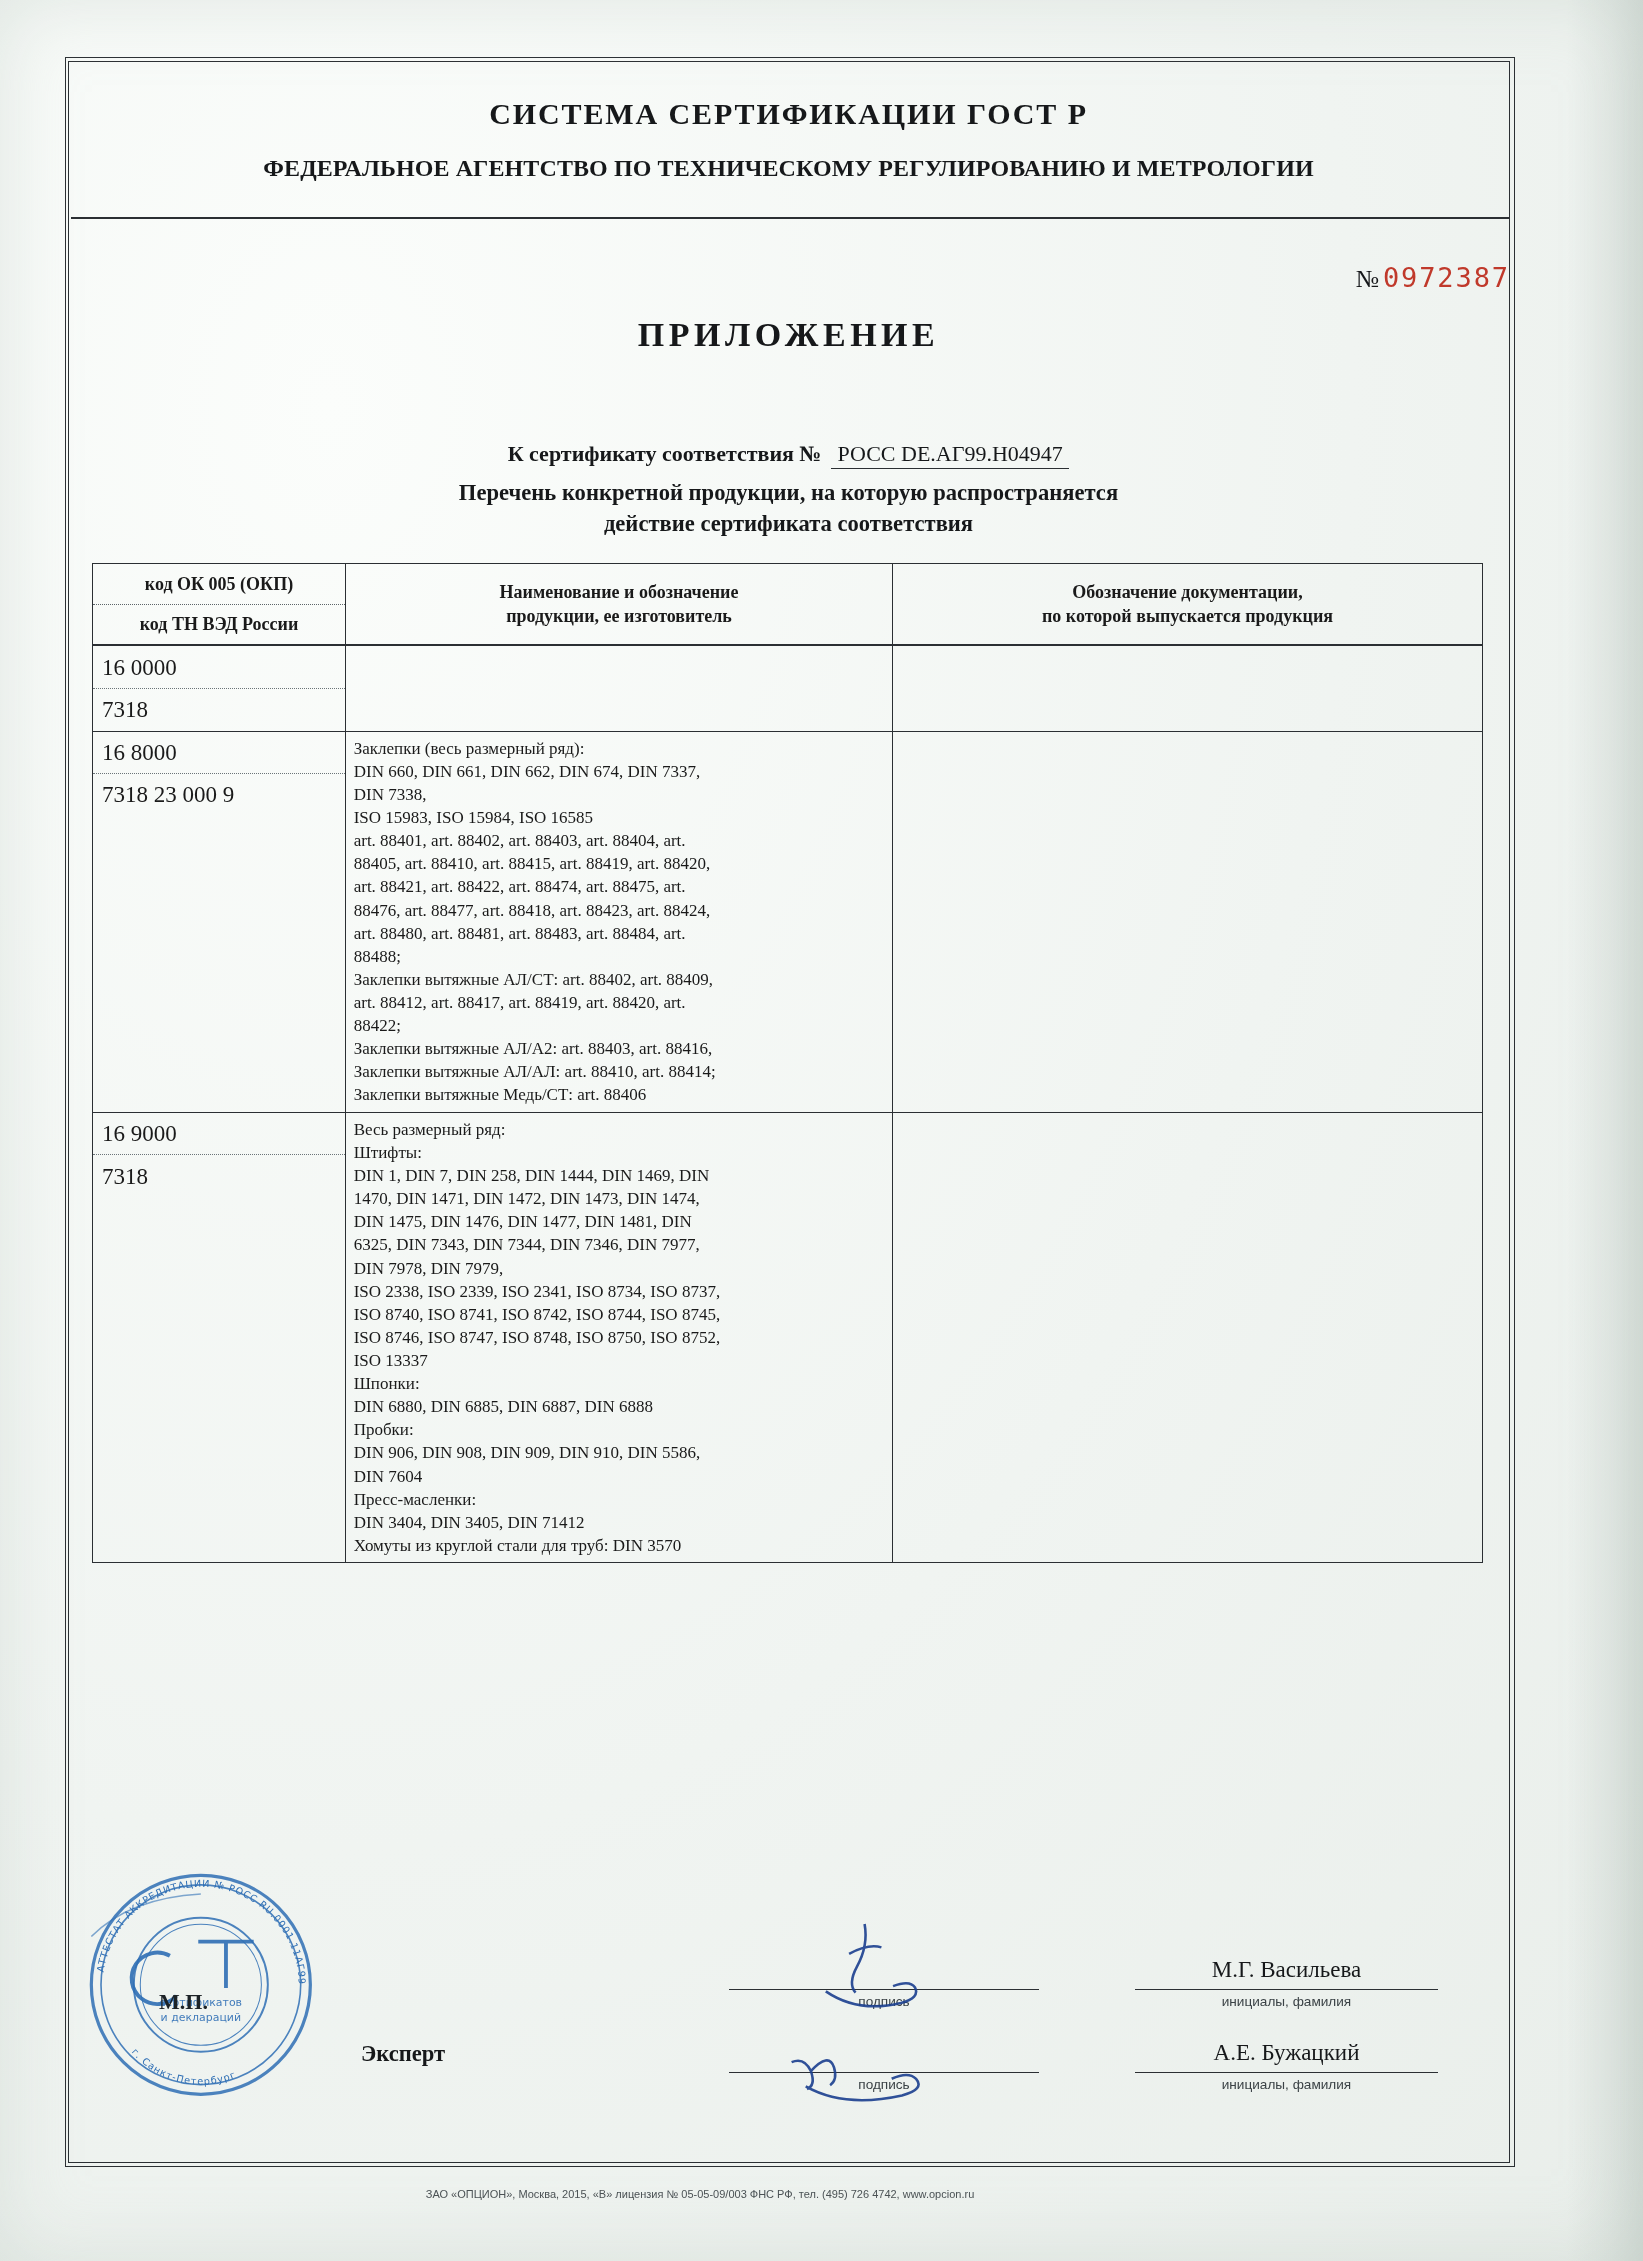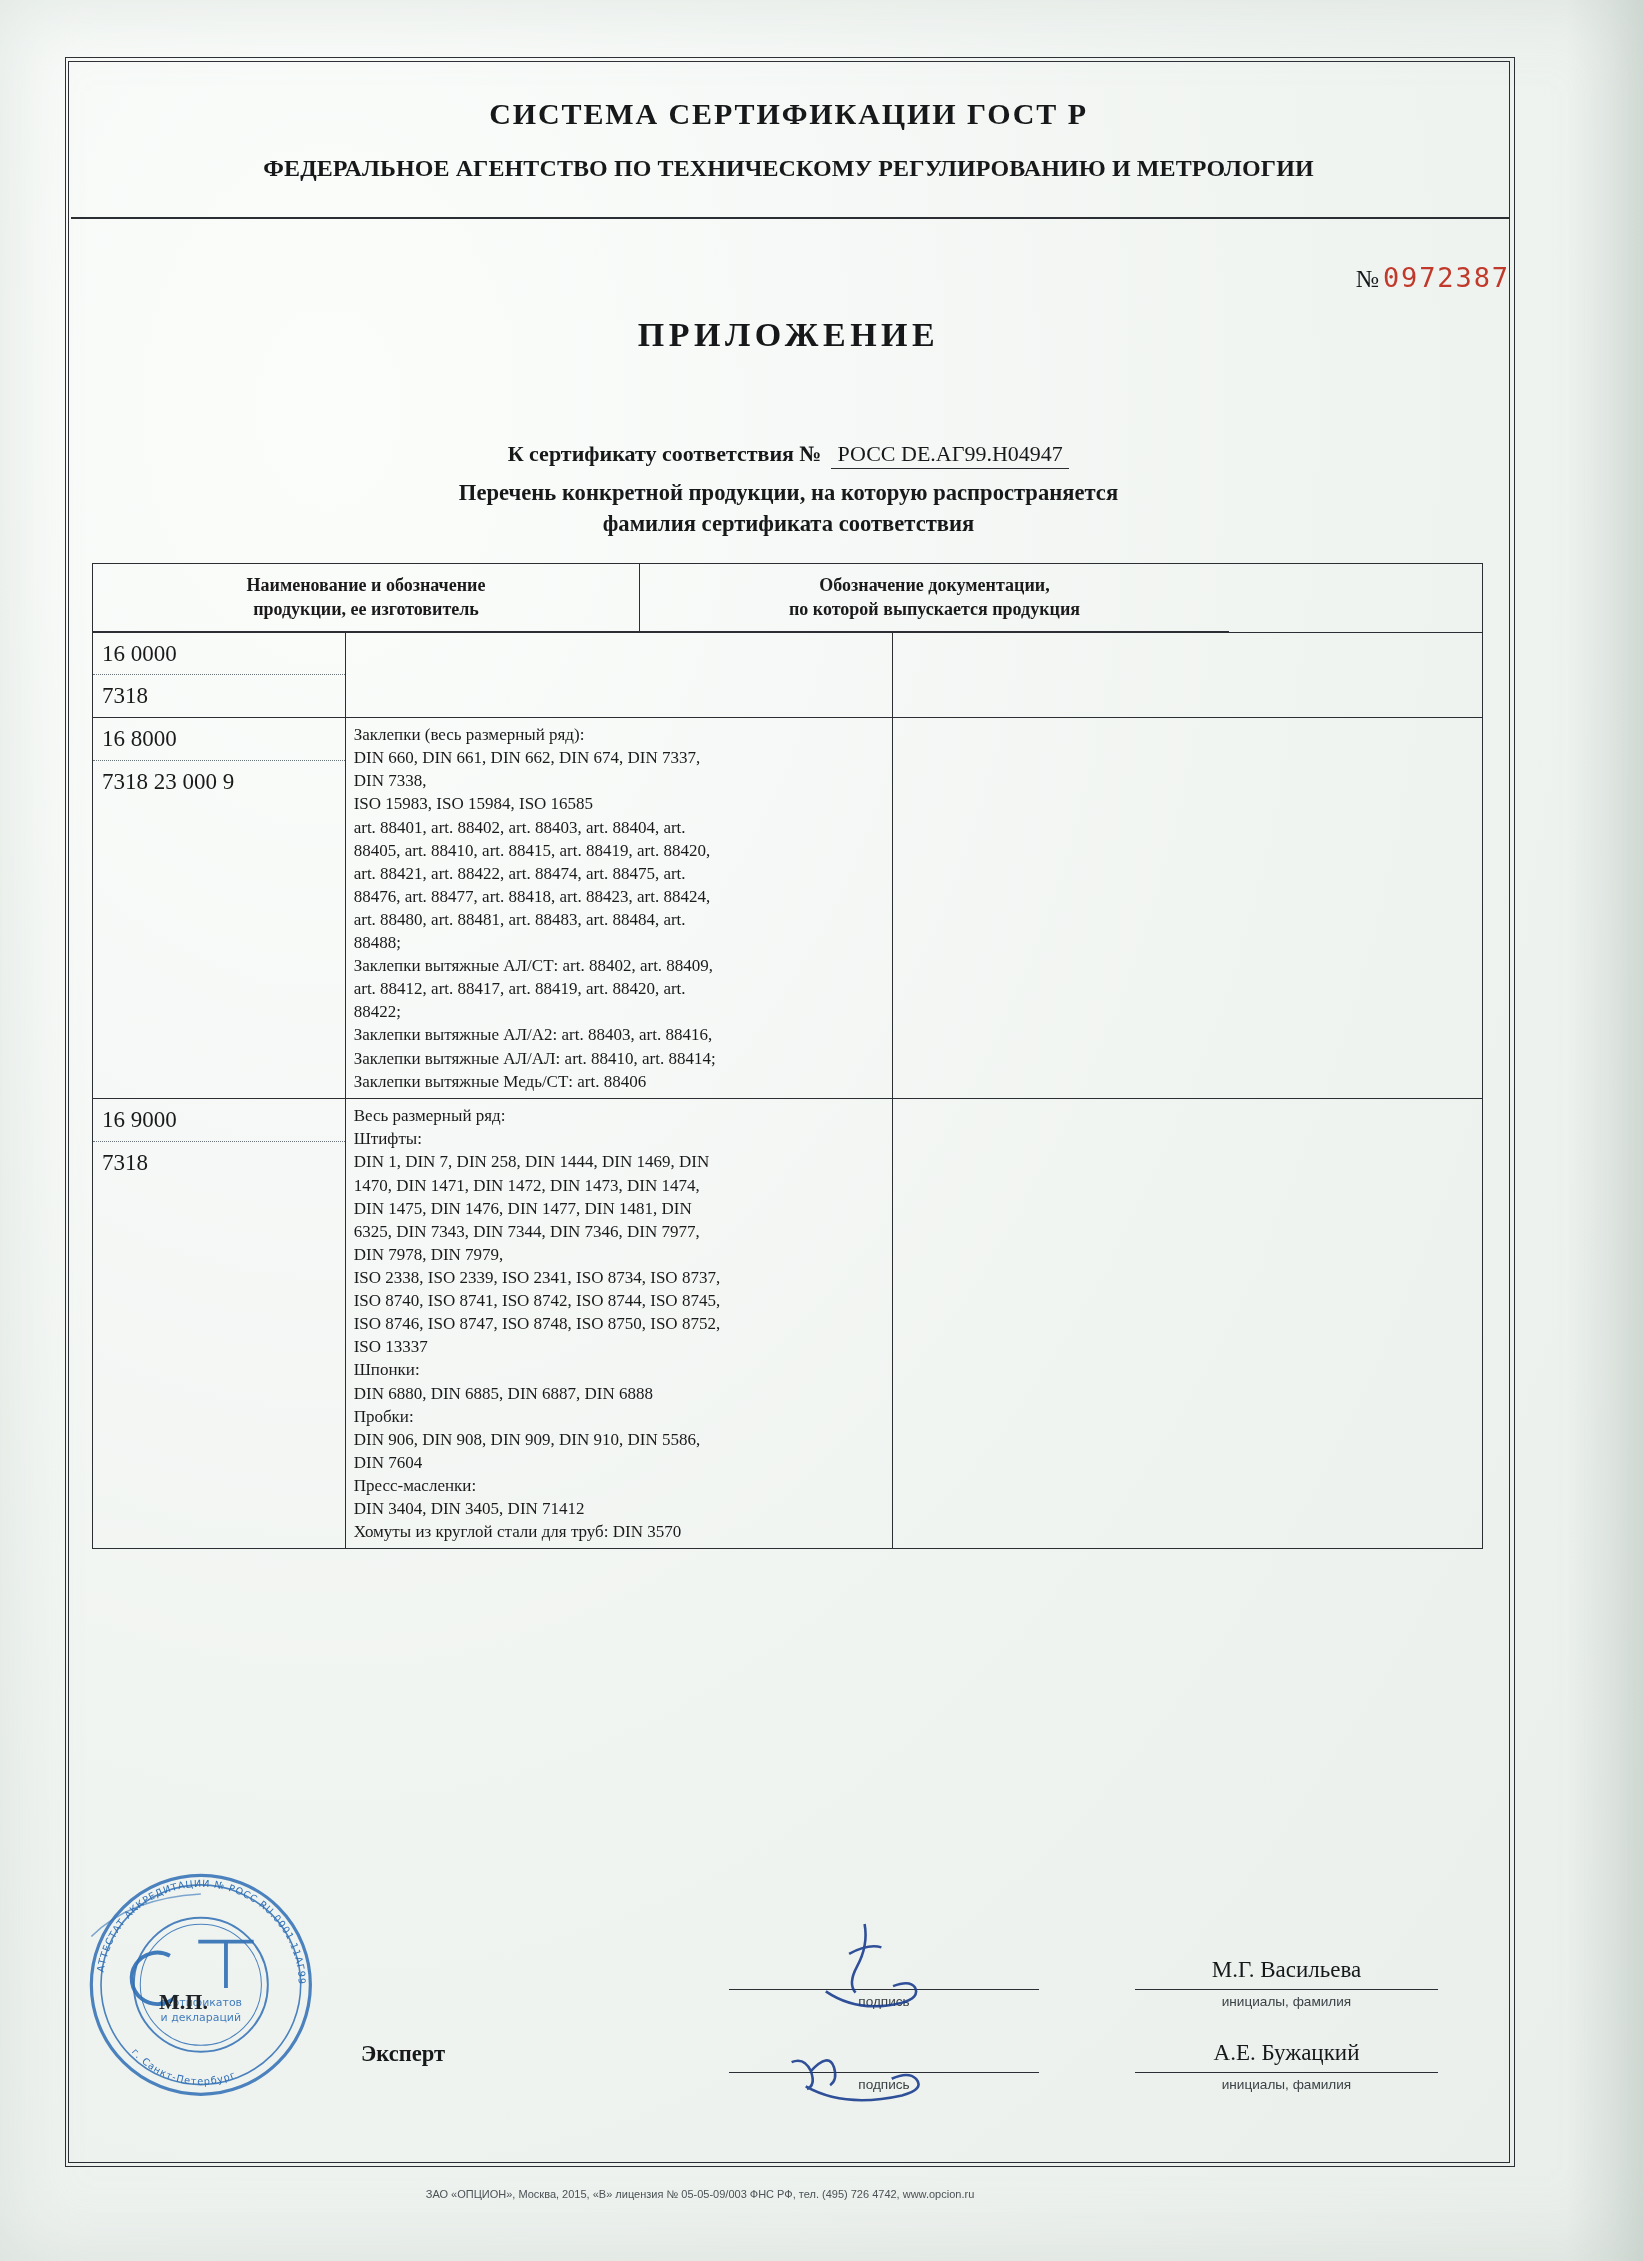--- a/index.html
+++ b/index.html
@@ -348,26 +348,30 @@
 
   <div class="doc-title">ПРИЛОЖЕНИЕ</div>
 
   <div class="cert-line">
     <span>К сертификату соответствия №</span>
     <span class="cert-number">РОСС DE.АГ99.Н04947</span>
   </div>
 
   <div class="desc-line">
     <div>Перечень конкретной продукции,  на которую распространяется</div>
-    <div>фамилия сертификата соответствия</div>
+    <div>действие сертификата соответствия</div>
   </div>
 
   <div class="table">
 
     <div class="trow thead">
+      <div class="cell c1">
+        <div class="sub top">код ОК 005 (ОКП)</div>
+        <div class="sub">код ТН ВЭД России</div>
+      </div>
       <div class="cell c2 prodlist">Наименование и обозначение
 продукции, ее изготовитель</div>
       <div class="cell c3 prodlist">Обозначение документации,
 по которой выпускается продукция</div>
     </div>
 
     <div class="trow body-row">
       <div class="cell c1">
         <div class="codecell top">16 0000</div>
         <div class="codecell">7318</div>

